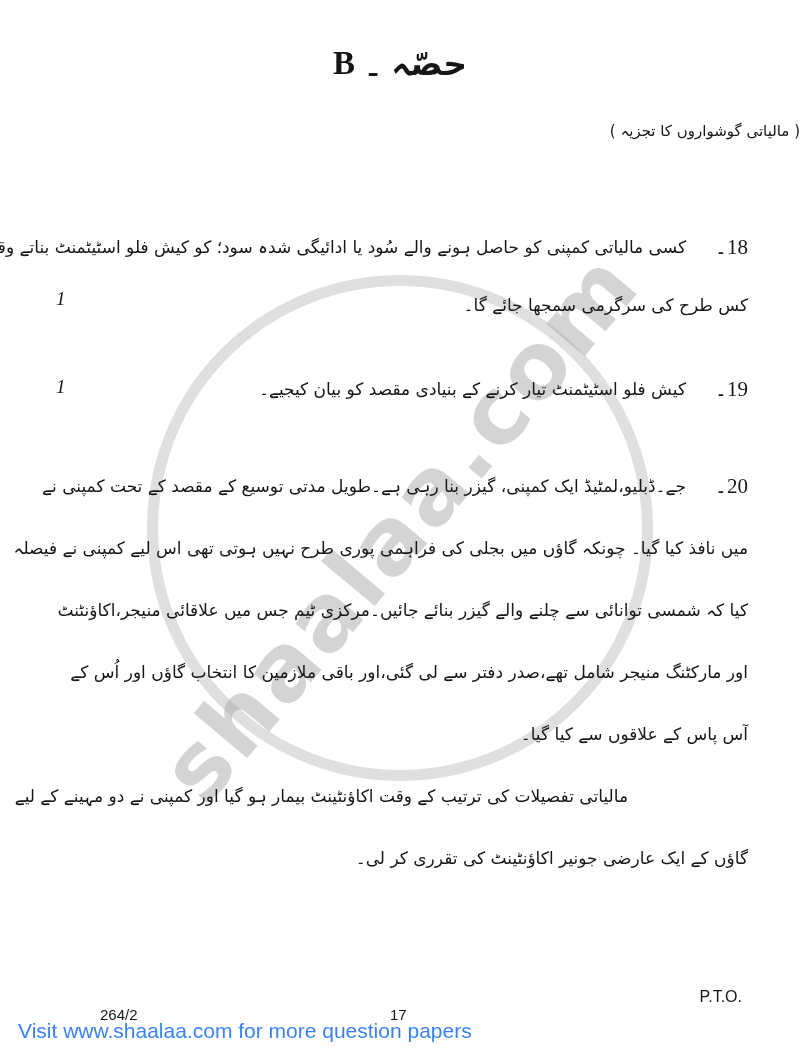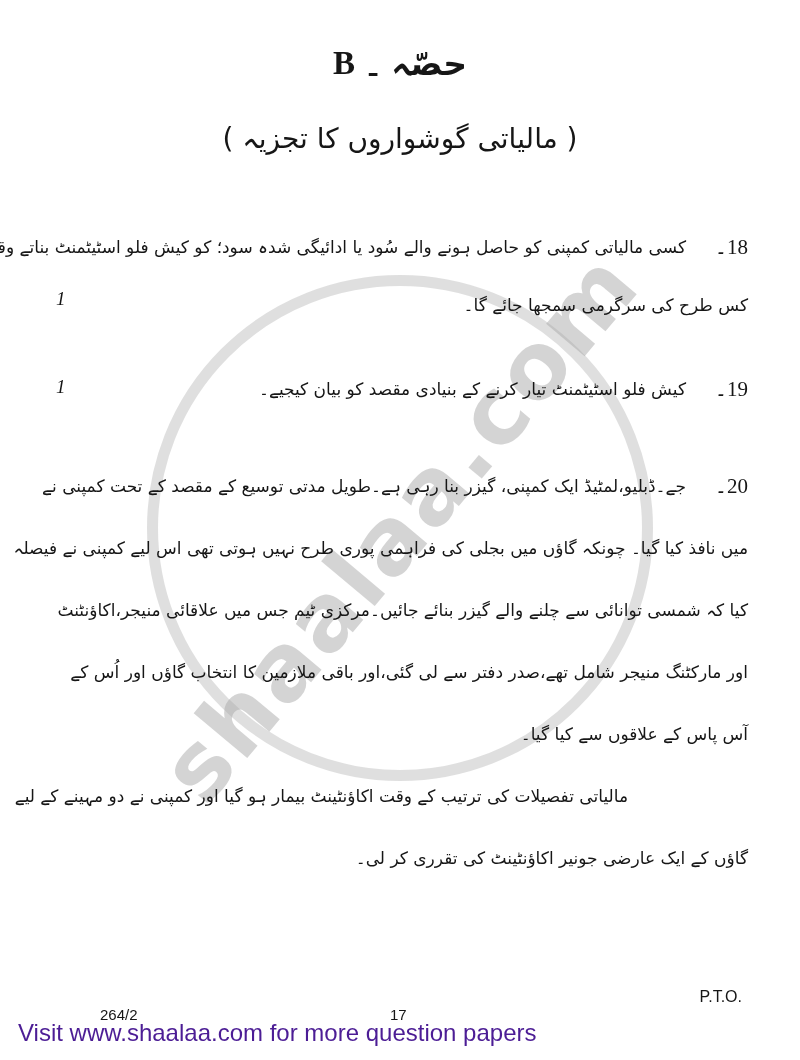--- a/index.html
+++ b/index.html
@@ -24,22 +24,22 @@
 
   
   .title-row {
     position:absolute; top:44px; left:0; width:800px;
     display:flex; justify-content:center; align-items:center; gap:14px;
   }
   .title-latin { font-family:"Liberation Serif", serif; font-weight:bold; font-size:33px; }
   .title-sep   { font-size:24px; font-weight:bold; padding-top:8px; }
   .title-urdu  { font-size:33px; font-weight:bold; direction:rtl; }
   .subtitle {
-    position:absolute; top:122px; left:0; width:800px; text-align:center;
-    direction:rtl; font-size:28px;
+    position:absolute; top:122px; left:0; width:800px; text-align:right;
+    direction:rtl; font-size:15px;
   }
 
   
   .question { position:absolute; right:52px; width:700px; direction:rtl; font-size:17px; }
   .q18, .q19 { line-height:58px; }
   .q20 { line-height:62px; }
   .q18 { top:218px; } .q19 { top:360px; } .q20 { top:455px; }
   .qnum {
     position:absolute; right:0; top:0; line-height:inherit;
     font-family:"Liberation Serif", serif; font-weight:normal; font-size:21px;
@@ -51,21 +51,21 @@
   .marks {
     position:absolute; left:56px;
     font-family:"Liberation Serif", serif; font-style:italic; font-size:19px;
   }
   .m18 { top:288px; } .m19 { top:376px; }
 
   
   .footer-code  { position:absolute; left:55px;  top:1006px; font-size:15px; font-family:"Liberation Sans", sans-serif;margin-left:45px; }
   .footer-page  { position:absolute; left:390px; top:1006px; font-size:15px; font-family:"Liberation Sans", sans-serif; }
   .footer-pto   { position:absolute; right:58px; top:988px; font-size:16px; font-family:Liberation Sans, sans-serif; }
-  .footer-visit { position:absolute; left:18px;  top:1019px; font-size:24px; color:#4c1d95; font-family:"Liberation Sans", sans-serif; }
+  .footer-visit { position:absolute; left:18px;  top:1019px; font-size:21px; color:#3b82f6; font-family:"Liberation Sans", sans-serif; }
 </style>
 </head>
 <body>
 
 <div class="page">
 
   <div class="wm-ring"></div>
   <div class="wm-text">shaalaa.com</div>
 
   <div class="title-row">

